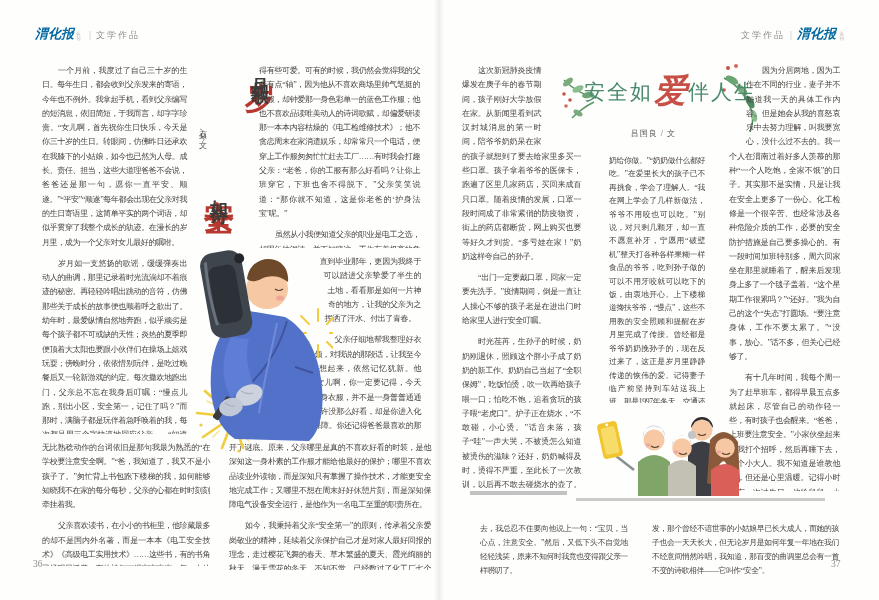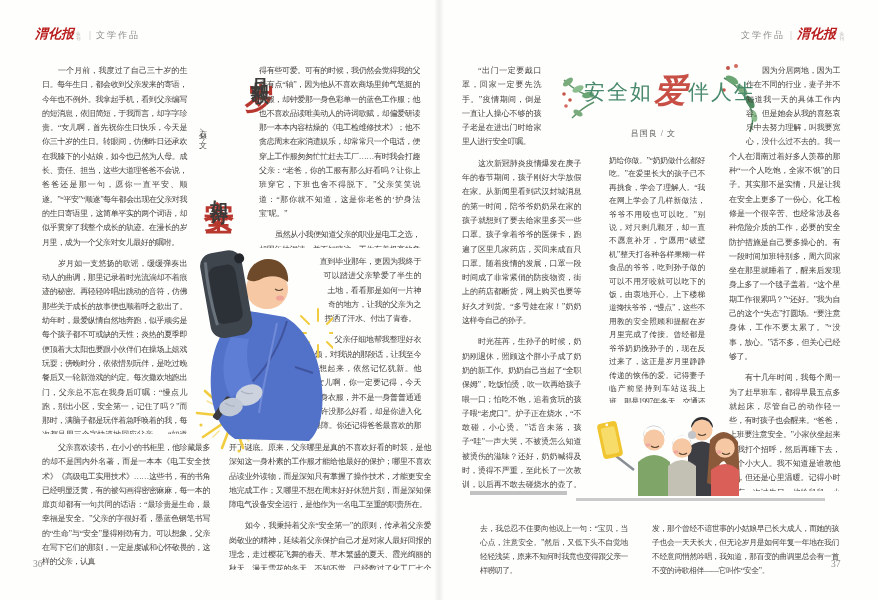--- a/index.html
+++ b/index.html
@@ -5,21 +5,21 @@
   html,body{margin:0;padding:0;}
   body{width:879px;height:600px;background:#ffffff;overflow:hidden;
        font-family:"Liberation Serif","DejaVu Serif",serif;}
   .spread{position:relative;width:879px;height:600px;background:#fefefd;}
   .gutter{position:absolute;left:434px;top:0;width:10px;height:600px;
           background:linear-gradient(90deg,rgba(0,0,0,0) 0%,rgba(70,70,70,.09) 50%,rgba(0,0,0,0) 100%);}
   
   .hdr{position:absolute;top:25px;font-size:9px;color:#8f8f8f;letter-spacing:2px;}
   .hdr-l{left:35px;}
   .hdr-r{left:640px;width:206px;text-align:right;}
-  .logo{font-style:italic;font-weight:bold;font-size:13px;color:#b91c1c;letter-spacing:0;}
+  .logo{font-style:italic;font-weight:bold;font-size:13px;color:#0369a1;letter-spacing:0;}
   .logo-sub{display:inline-block;width:6px;font-size:4.5px;line-height:5px;color:#b0aaa6;
             word-break:break-all;vertical-align:middle;letter-spacing:0;margin:0 2px;}
   .hdr-div{color:#c0c0c0;margin:0 5px;font-size:10px;letter-spacing:0;}
   
   .txt{position:absolute;font-size:8px;line-height:14.3px;letter-spacing:-0.4px;
        color:#47423e;text-align:justify;overflow:hidden;}
   .txt p{margin:7px;}
   .txt p.ind{text-indent:2em;}
   .col1-top{left:35px;top:57px;width:159px;height:377px;}
   .col1-bot{left:35px;top:434px;width:182px;height:132px;}
@@ -81,20 +81,21 @@
     <div class="tline tline2"><span class="t-red">安全</span><span class="t-dark">如诗</span></div>
   </div>
   <div class="bylineL">石琴∕文</div>
 
   <div class="txt col1-top">
     <p class="ind">一个月前，我度过了自己三十岁的生日。每年生日，都会收到父亲发来的寄语，今年也不例外。我拿起手机，看到父亲编写的短消息，依旧简短，于我而言，却字字珍贵。“女儿啊，首先祝你生日快乐，今天是你三十岁的生日。转眼间，仿佛昨日还承欢在我膝下的小姑娘，如今也已然为人母。成长、责任、担当，这些大道理爸爸不会说，爸爸还是那一句，愿你一直平安、顺遂。”“平安”“顺遂”每年都会出现在父亲对我的生日寄语里，这简单平实的两个词语，却似乎贯穿了我整个成长的轨迹。在漫长的岁月里，成为一个父亲对女儿最好的嘱咐。</p>
     <p class="ind">岁月如一支悠扬的歌谣，缓缓弹奏出动人的曲调，那里记录着时光流淌却不着痕迹的秘密。再轻轻吟唱出跳动的音符，仿佛那些关于成长的故事便也顺着呼之欲出了。幼年时，最爱纵情自然地奔跑，似乎顽劣是每个孩子都不可或缺的天性；炎热的夏季即便顶着大太阳也要跟小伙伴们在操场上嬉戏玩耍；傍晚时分，依依惜别玩伴，是吃过晚餐后又一轮新游戏的约定。每次撒欢地跑出门，父亲总不忘在我身后叮嘱：“慢点儿跑，别出小区，安全第一，记住了吗？”而那时，满脑子都是玩伴着急呼唤着的我，每次都是用三个字快速地回应父亲——“知道啦，知道啦……”直到长大为人母的那天，才算真正读懂了父亲那句贯穿了三十年话语的含义，体味到简单的“安全第一”话语中，表达出的却是无法度量的沉甸甸的父爱。</p>
 
   </div>
   <div class="txt col1-bot">
+    <p>无比熟稔动作的台词依旧是那句我最为熟悉的“在学校要注意安全啊。”“爸，我知道了，我又不是小孩子了。”匆忙背上书包跑下楼梯的我，如何能够知晓我不在家的每分每秒，父亲的心都在时时刻刻牵挂着我。</p>
     <p class="ind">父亲喜欢读书，在小小的书柜里，他珍藏最多的却不是国内外名著，而是一本本《电工安全技术》《高级电工实用技术》……这些书，有的书角已经明显泛黄，有的被勾画得密密麻麻，每一本的扉页却都有一句共同的话语：“最珍贵是生命，最幸福是安全。”父亲的字很好看，墨蓝色钢笔书写的“生命”与“安全”显得刚劲有力。可以想象，父亲在写下它们的那刻，一定是虔诚和心怀敬畏的，这样的父亲，认真</p>
   </div>
   <div class="txt col2-top">
     <p>得有些可爱。可有的时候，我仍然会觉得我的父亲有点“轴”，因为他从不喜欢商场里帅气笔挺的西服，却钟爱那一身色彩单一的蓝色工作服；他也不喜欢品读唯美动人的诗词歌赋，却偏爱研读那一本本内容枯燥的《电工检维修技术》；他不贪恋周末在家消遣娱乐，却常常只一个电话，便穿上工作服匆匆忙忙赶去工厂……有时我会打趣父亲：“老爸，你的工服有那么好看吗？让你上班穿它，下班也舍不得脱下。”父亲笑笑说道：“那你就不知道，这是你老爸的‘护身法宝’呢。”</p>
     <p class="ind">虽然从小我便知道父亲的职业是电工之选，却因年幼混沌，并不知晓这一工作有着极高的危险性。直到毕业那年，我也穿上了那身与父亲相同的工作服。入职第一天，我怀着无比激动</p>
   </div>
   <div class="txt col2-wrap">
     <div class="wspace"></div>
     <p>直到毕业那年，更因为我终于可以踏进父亲挚爱了半生的土地，看看那是如何一片神奇的地方，让我的父亲为之挥洒了汗水、付出了青春。</p>
     <p class="ind">父亲仔细地帮我整理好衣领，对我说的那段话，让我至今回想起来，依然记忆犹新。他说：“女儿啊，你一定要记得，今天你穿上的这身衣服，并不是一身普普通通的工作服，它也许没那么好看，却是你进入化工厂最基础的安全保障。你还记得爸爸最喜欢的那句话吗？‘最珍贵是幸福，最安全是生命’。今天爸爸就把这句话送给你。在化工厂工作，要时刻为自己撑起一把安全的保护伞，才是你送给家人最珍贵的礼物。”听闻父亲这一席肺腑之言，那一刻，那些所有因为年幼混沌而无法知晓的答案全部揭</p>
@@ -181,22 +182,22 @@
         <circle cx="6" cy="32" r="1.8" fill="#c65348"></circle>
     </svg>
     <div class="deco-text">
       <span class="g-seg">安全如</span><span class="love">爱</span><span class="g-seg">伴人生</span>
     </div>
     <div class="bylineR">吕国良 / 文</div>
   </div>
 
   <div class="txt colA">
     <div class="spA"></div>
+    <p class="ind">这次新冠肺炎疫情爆发在庚子年的春节期间，孩子刚好大学放假在家。从新闻里看到武汉封城消息的第一时间，陪爷爷奶奶呆在家的孩子就想到了要去给家里多买一些口罩。孩子拿着爷爷的医保卡，跑遍了区里几家药店，买回来成百只口罩。随着疫情的发展，口罩一段时间成了非常紧俏的防疫物资，街上的药店都断货，网上购买也要等好久才到货。“多亏娃在家！”奶奶这样夸自己的孙子。</p>
     <p class="ind">“出门一定要戴口罩，回家一定要先洗手。”疫情期间，倒是一直让人操心不够的孩子老是在进出门时给家里人进行安全叮嘱。</p>
-    <p class="ind">这次新冠肺炎疫情爆发在庚子年的春节期间，孩子刚好大学放假在家。从新闻里看到武汉封城消息的第一时间，陪爷爷奶奶呆在家的孩子就想到了要去给家里多买一些口罩。孩子拿着爷爷的医保卡，跑遍了区里几家药店，买回来成百只口罩。随着疫情的发展，口罩一段时间成了非常紧俏的防疫物资，街上的药店都断货，网上购买也要等好久才到货。“多亏娃在家！”奶奶这样夸自己的孙子。</p>
     <p class="ind">时光荏苒，生孙子的时候，奶奶刚退休，照顾这个胖小子成了奶奶的新工作。奶奶自己当起了“全职保姆”，吃饭怕烫，吹一吹再给孩子喂一口；怕吃不饱，追着贪玩的孩子喂“老虎口”。炉子正在烧水，“不敢碰，小心烫。”话音未落，孩子“哇”一声大哭，不被烫怎么知道被烫伤的滋味？还好，奶奶喊得及时，烫得不严重，至此长了一次教训，以后再不敢去碰烧水的壶了。看天气给娃添减衣服是奶奶的必修课，只要出门，娃的东西总是一大堆。“多穿一件好，热了可以脱一件，出去天冷了可怎么办？”“给娃带些水，水不能缺。”再大点，送孩子上学，“要走斑马线，不要在路上和同学打闹、玩耍。”一边走一边教给孩子安全常识。在操不尽心的爱的港湾里，孩子在长大。“回来想吃什么好吃的？奶</p>
   </div>
   <div class="txt colB">
     <p>奶给你做。”“奶奶做什么都好吃。”在爱里长大的孩子已不再挑食，学会了理解人。“我在网上学会了几样新做法，爷爷不用咬也可以吃。”别说，对只剩几颗牙，却一直不愿意补牙，宁愿用“破壁机”整天打各种各样果糊一样食品的爷爷，吃到孙子做的可以不用牙咬就可以吃下的饭，由衷地开心。上下楼梯道搀扶爷爷，“慢点”，这些不用教的安全照顾和提醒在岁月里完成了传接。曾经都是爷爷奶奶挽孙子的，现在反过来了，这正是岁月里静静传递的恢伟的爱。记得妻子临产前坚持到车站送我上班，那是1997年冬天，交通还很不方便，打电话也很难。“我没事，身体好着呢，不用挂心，上班要注意安全。”这些影视剧台词一样的话，在我和妻子那次分别的时候由她说出口时，还真让人的心难以平静。</p>
   </div>
   <div class="txt colC">
     <div class="spC"></div>
     <p class="ind">因为分居两地，因为工作在不同的行业，妻子并不知道我一天的具体工作内容。但是她会从我的喜怒哀乐中去努力理解，叫我要宽心，没什么过不去的。我一个人在渭南过着好多人羡慕的那种“一个人吃饱，全家不饿”的日子。其实那不是实情，只是让我在安全上更多了一份心。化工检修是一个很辛苦、也经常涉及各种危险介质的工作，必要的安全防护措施是自己要多操心的。有一段时间加班特别多，周六回家坐在那里就睡着了，醒来后发现身上多了一个毯子盖着。“这个星期工作很累吗？”“还好。”我为自己的这个“失态”打圆场。“要注意身体，工作不要太累了。”“没事，放心。”话不多，但关心已经够了。</p>
     <p class="ind">有十几年时间，我每个周一为了赶早班车，都得早晨五点多就起床，尽管自己的动作轻一些，有时孩子也会醒来。“爸爸，上班要注意安全。”小家伙坐起来给我打个招呼，然后再睡下去，像个小大人。我不知道是谁教他的，但还是心里温暖。记得小时候有一次过生日，他给舅舅、小姨都分派了足球、溜冰鞋之类的礼物，“爸爸给我买个圆西瓜就可以了，爸爸上班很辛苦。”刹那间，我心里杂陈，不知道该不该感到幸福？</p>
 

